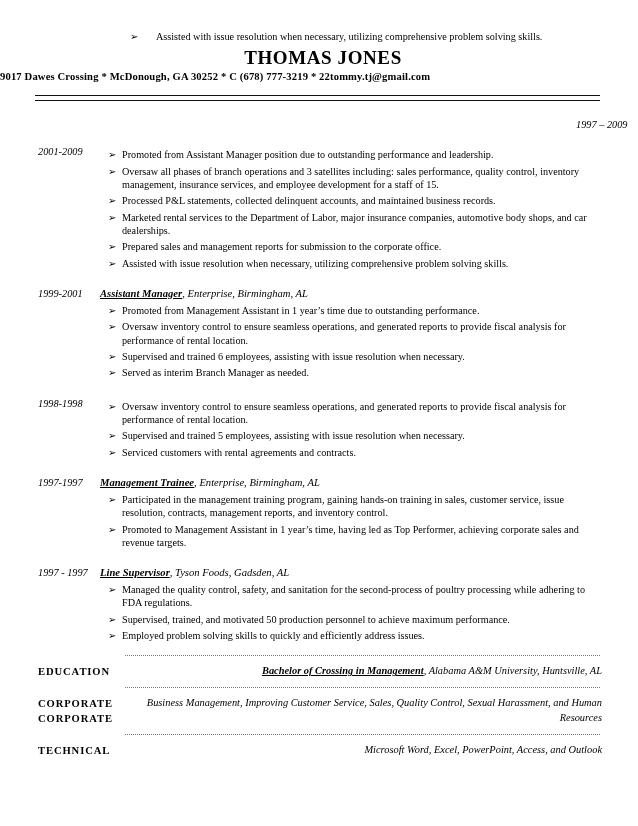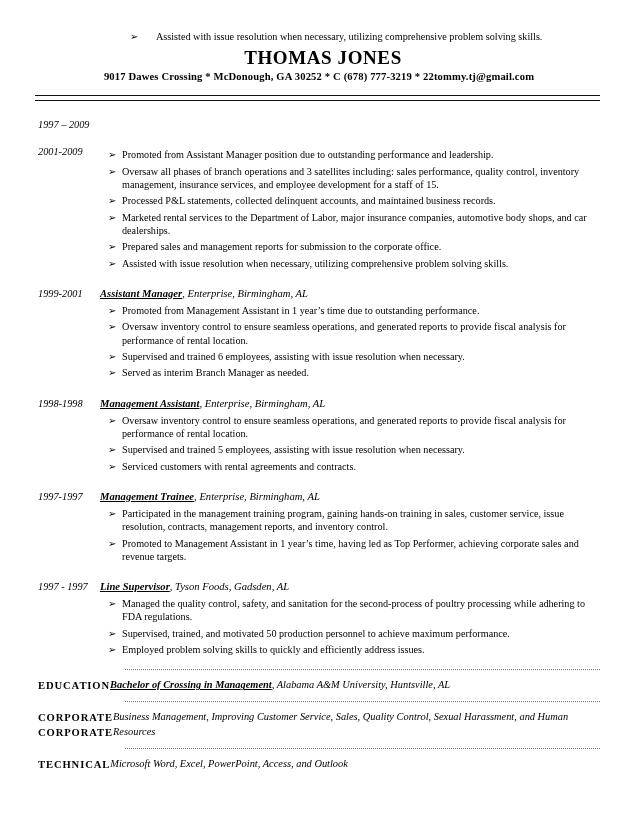--- a/index.html
+++ b/index.html
@@ -49,40 +49,40 @@
   .name-heading {
     text-align: center;
     font-weight: bold;
     font-size: 19px;
     letter-spacing: 0.6px;
     margin: 4px 0 0 0;
     padding: 0 0 0 8px;
     line-height: 22px;
   }
   .contact-line {
-    text-align: center;
     font-weight: bold;
     font-size: 10.6px;
     letter-spacing: 0.15px;
     margin: 1px 0 0 0;
     line-height: 14px;
   }
 
   
   .double-rule {
     margin: 11px 38px 0 35px;
     height: 4px;
     border-top: 1.3px solid #111;
     border-bottom: 1.3px solid #111;
   }
 
   
   .exp-block {
     display: flex;
     align-items: flex-start;
+    justify-content: flex-end;
   }
   .date-col {
     flex: 0 0 100px;
     padding-left: 38px;
     box-sizing: border-box;
     font-style: italic;
     font-size: 10.3px;
     line-height: 14px;
     white-space: nowrap;
   }
@@ -139,20 +139,21 @@
 
   
   .dot-rule {
     margin: 0 38px 0 125px;
     border-top: 1px dotted #777;
     height: 0;
   }
   .bottom-block {
     display: flex;
     align-items: flex-start;
+    text-align: right;
   }
   .bottom-label {
     flex: 0 0 100px;
     padding-left: 38px;
     box-sizing: border-box;
     font-weight: bold;
     font-size: 10.6px;
     letter-spacing: 0.9px;
     line-height: 15px;
     white-space: nowrap;
@@ -252,23 +253,20 @@
           </li>
       </ul>
     </div>
   </div>
 
   <div class="gap-lg"></div>
 
   <div class="exp-block">
     <div class="date-col">1998-1998</div>
     <div class="body-col">
-      <div class="job-title-line">
-        <span class="role">Management Assistant</span><span>, Enterprise, Birmingham, AL</span>
-      </div>
       <ul class="bullets">
         <li>
             <span class="bglyph">➢</span>
             <span class="btext">Oversaw inventory control to ensure seamless operations, and generated reports to provide fiscal analysis for performance of rental location.</span>
           </li>
         <li>
             <span class="bglyph">➢</span>
             <span class="btext">Supervised and trained 5 employees, assisting with issue resolution when necessary.</span>
           </li>
         <li>

